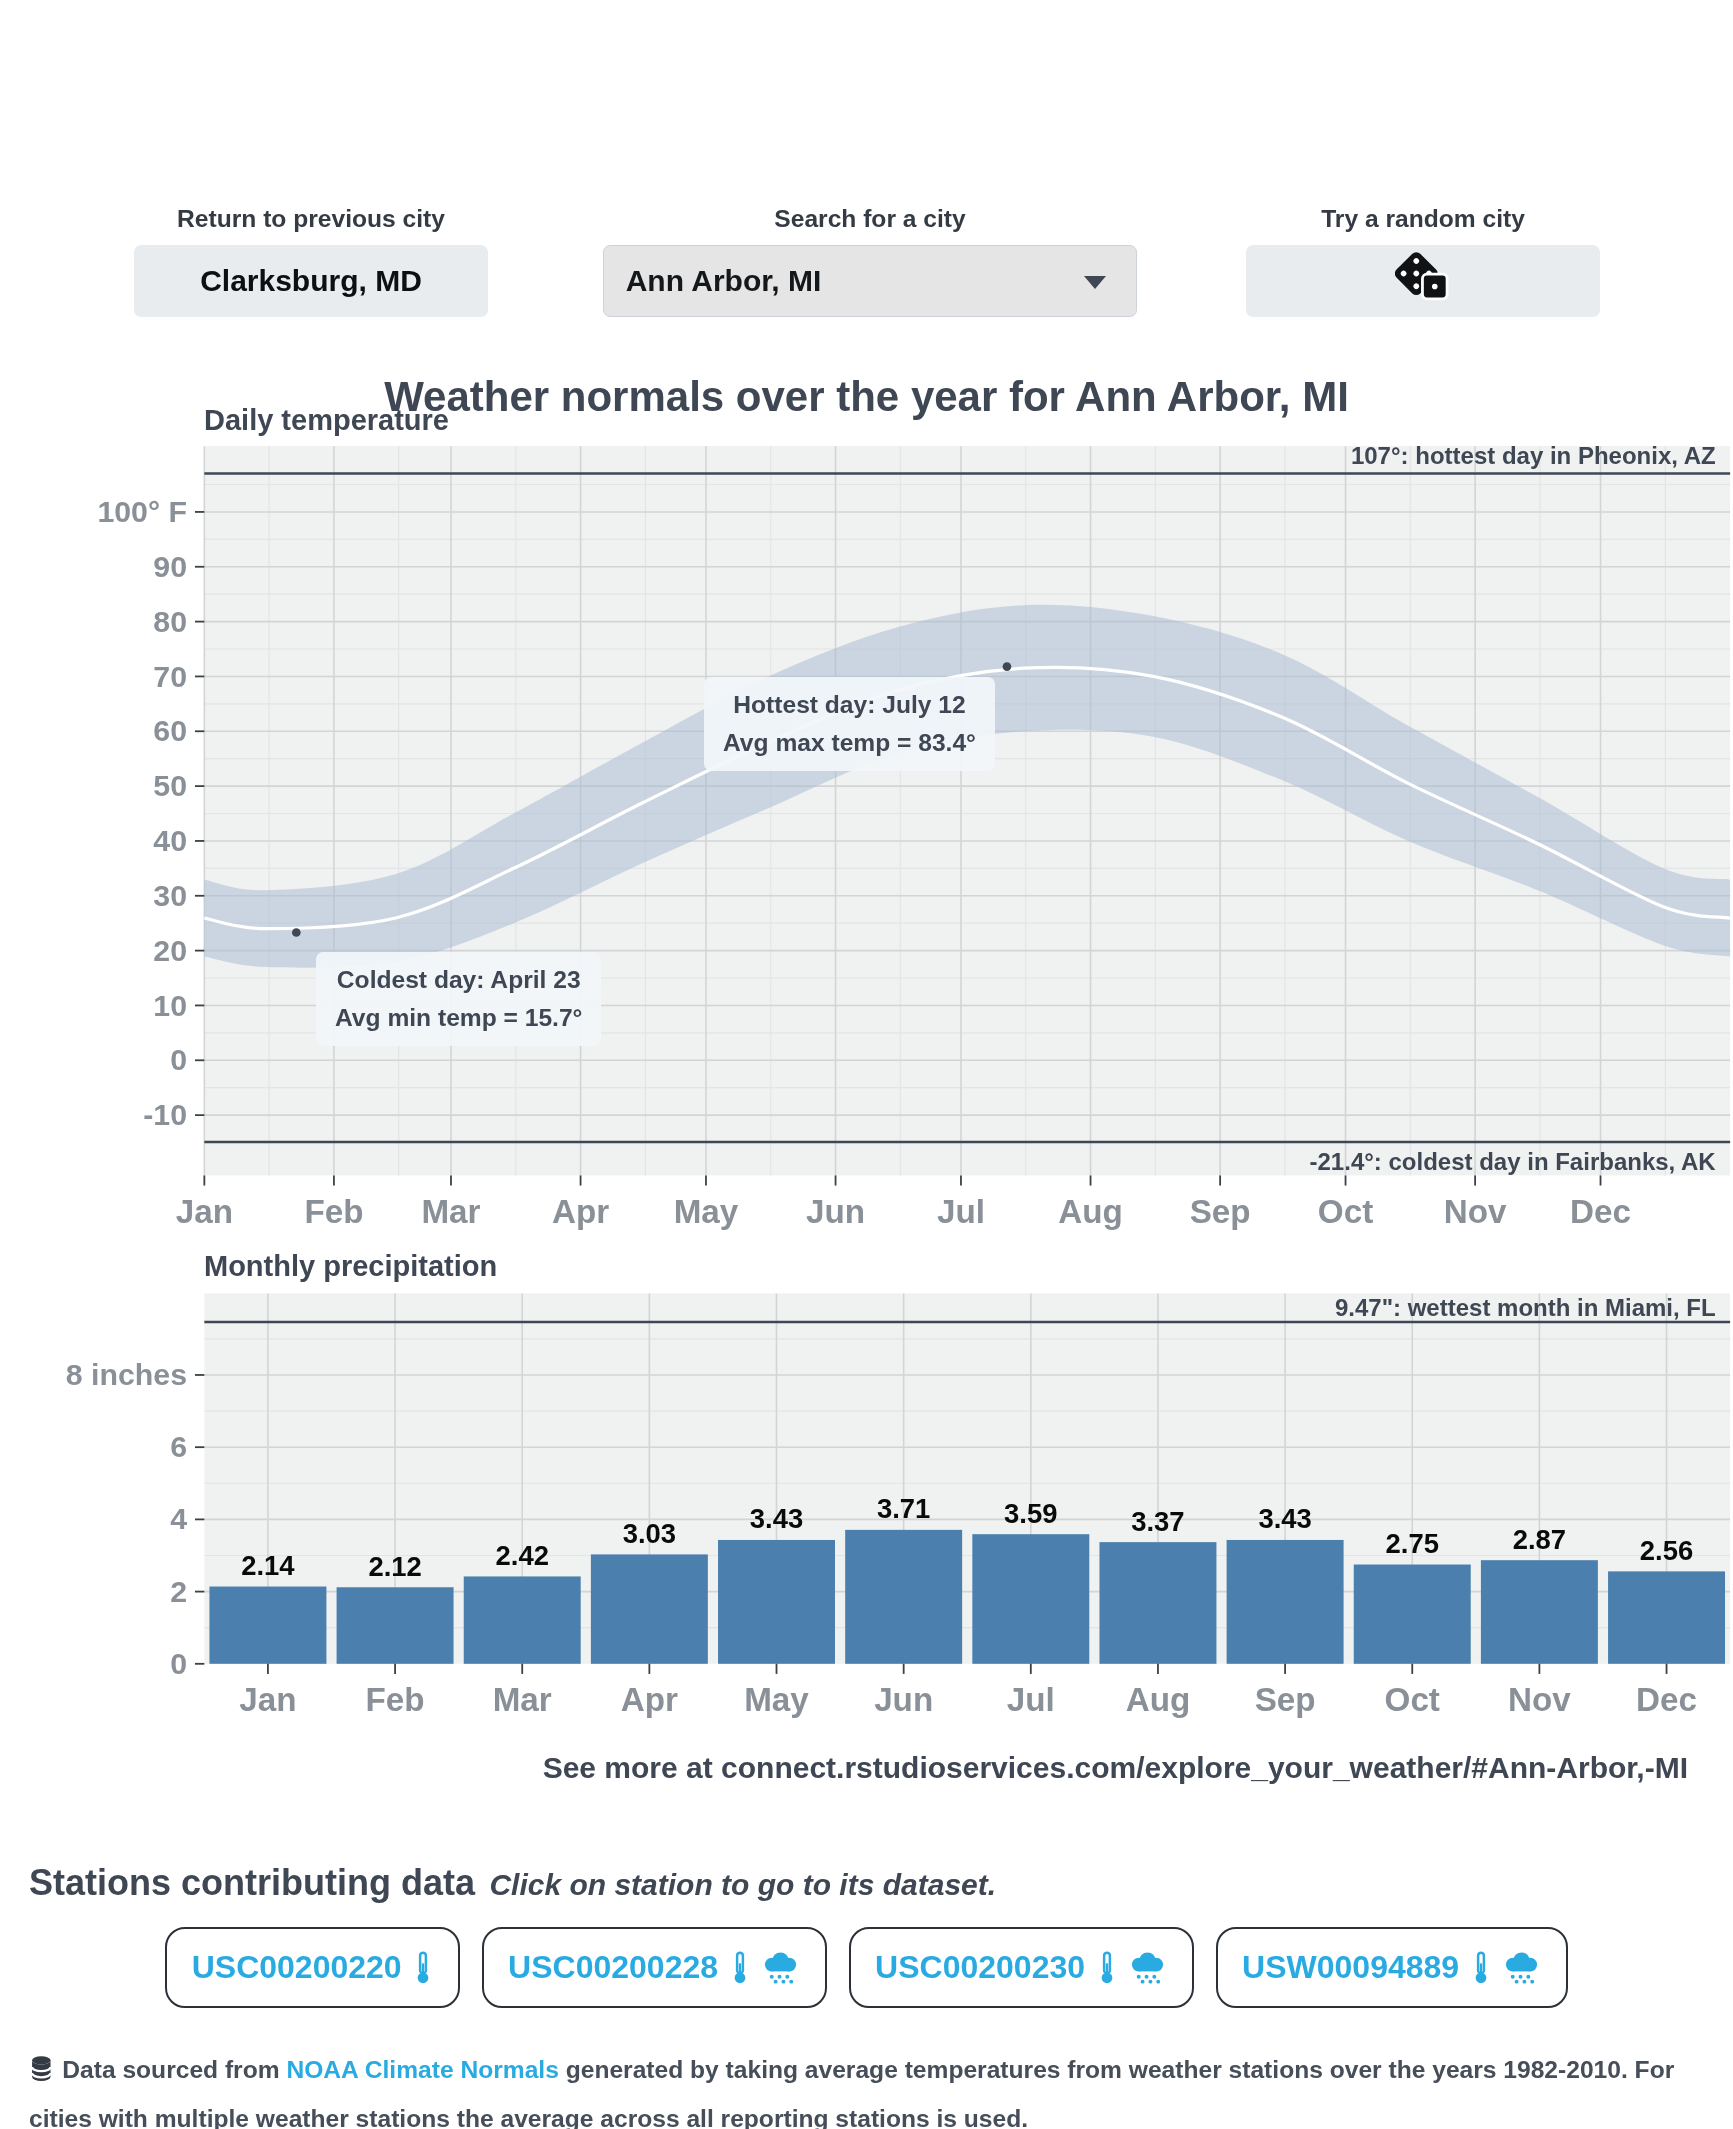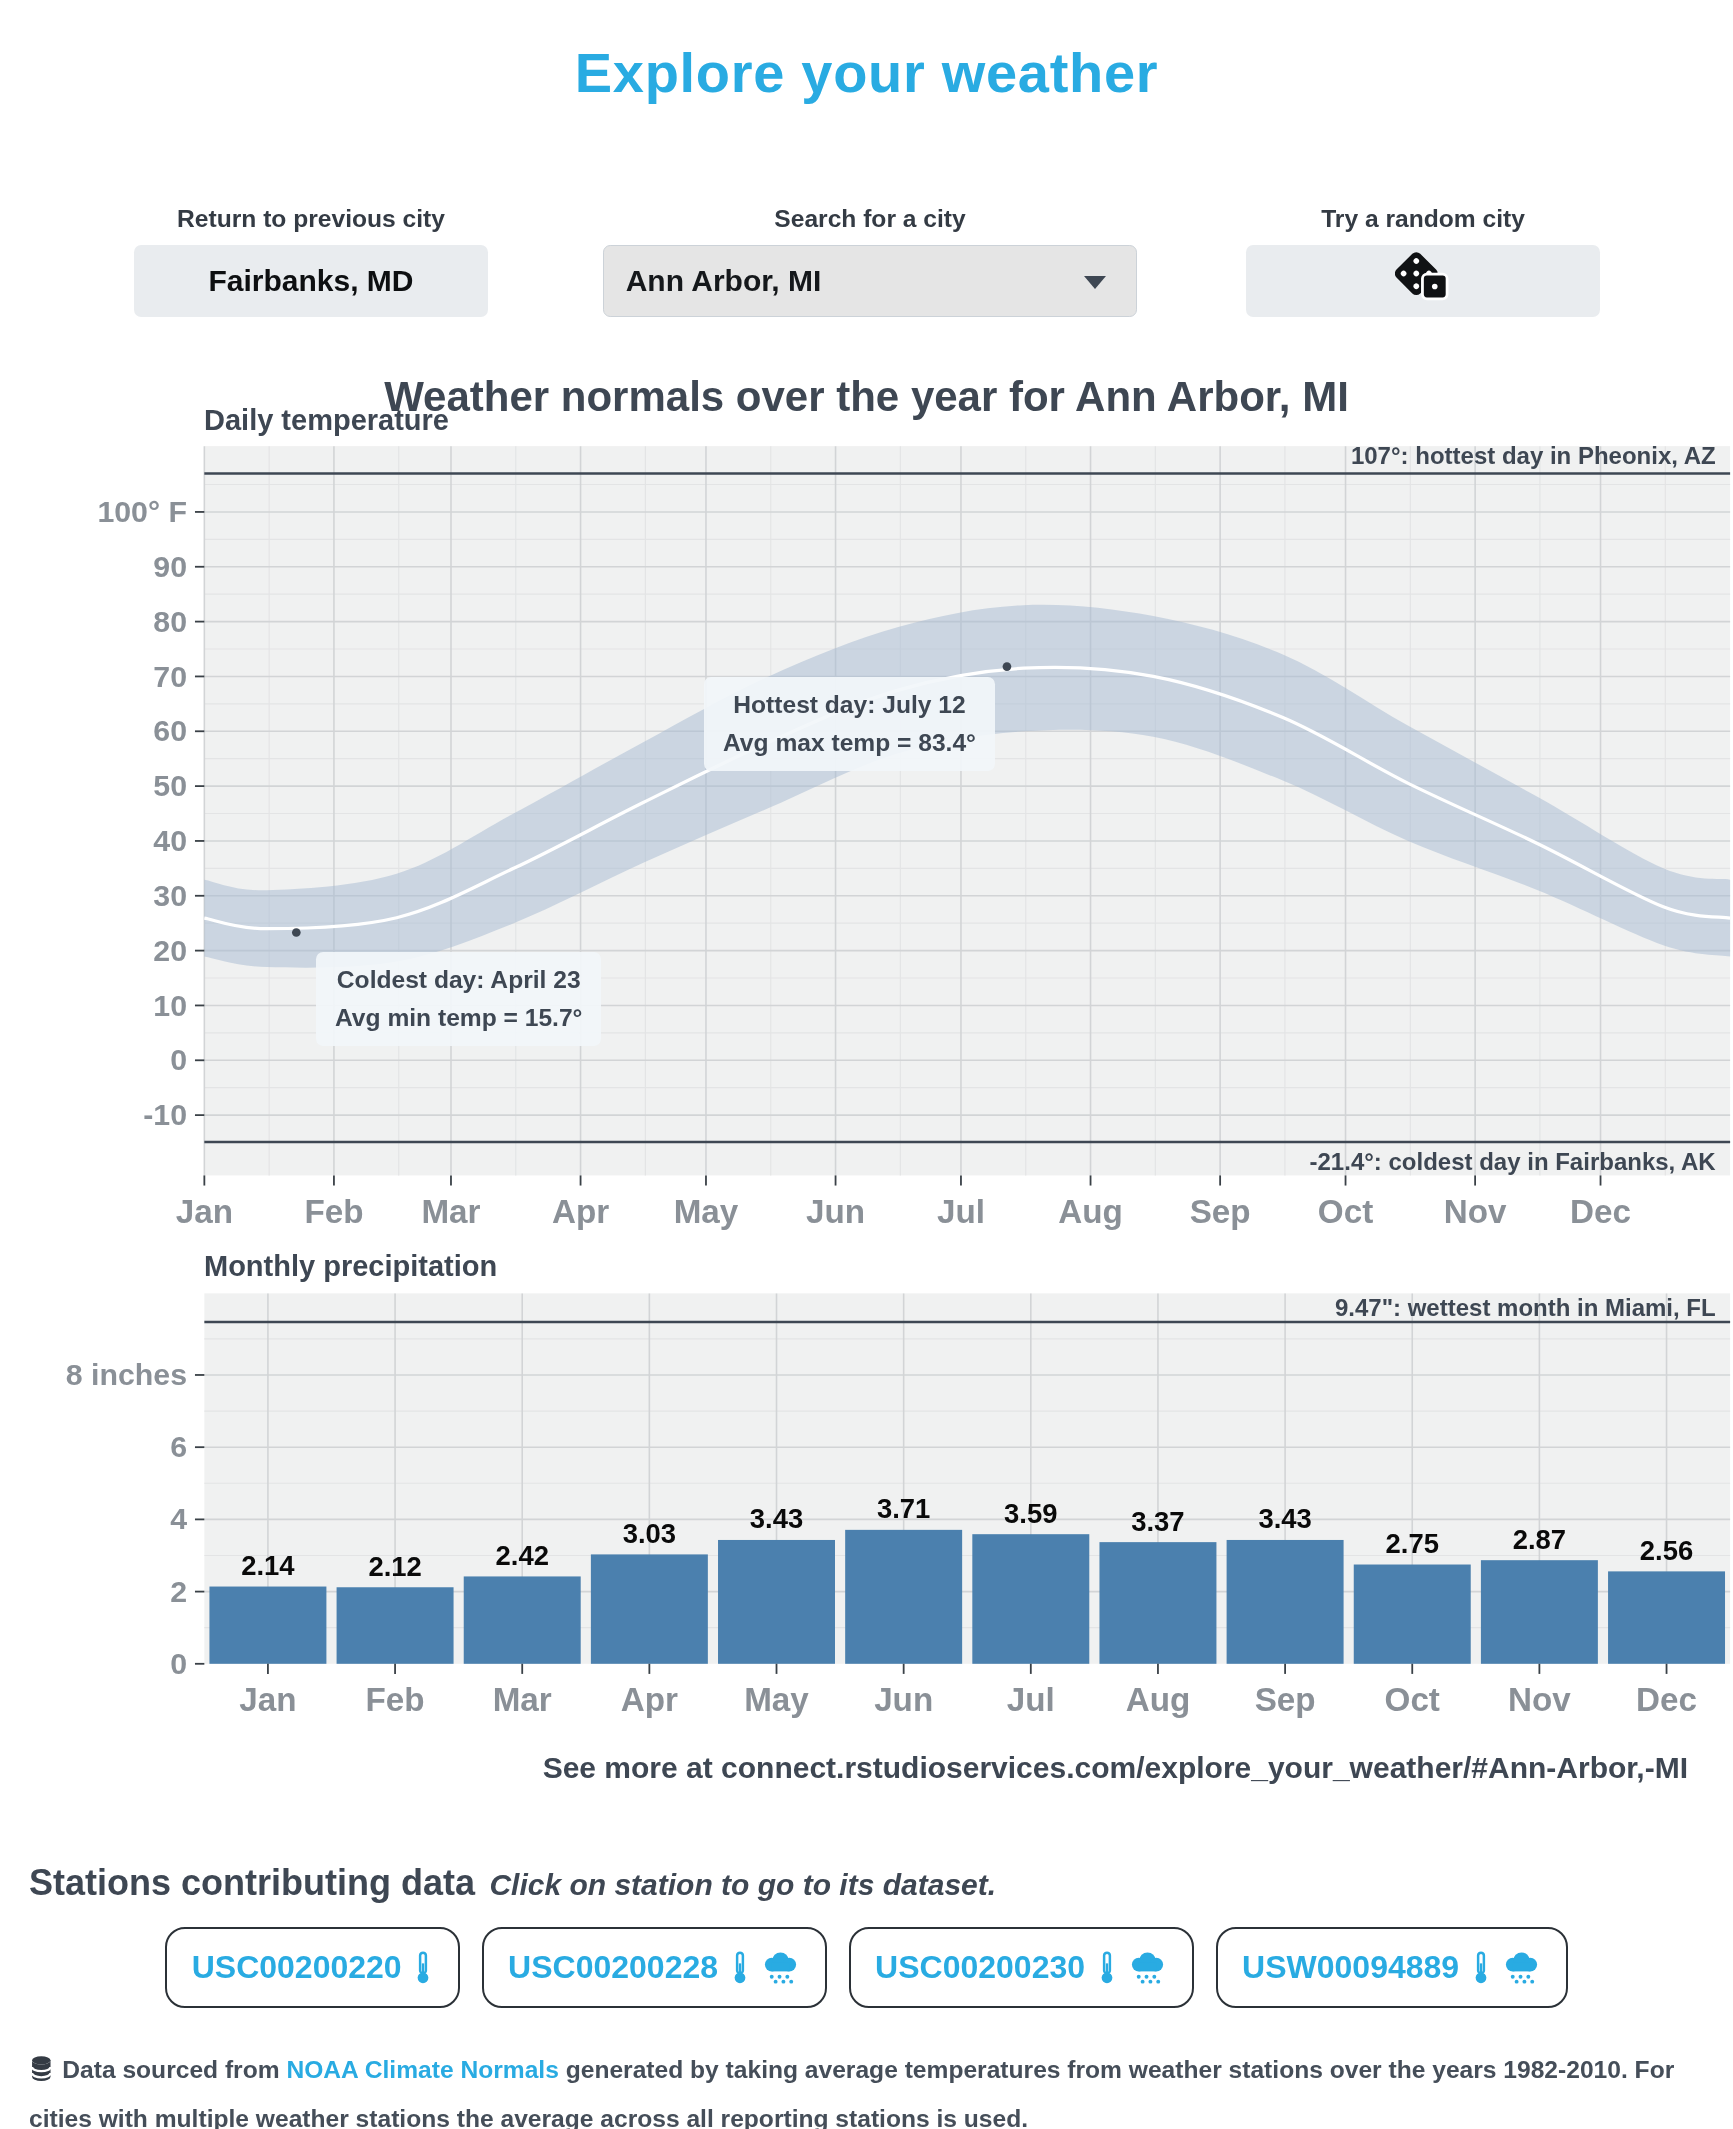--- a/index.html
+++ b/index.html
@@ -62,25 +62,24 @@
   .page-footer{position:absolute;top:2048px;left:29px;width:1683px;
     font-size:24.6px;font-weight:bold;color:#454e59;line-height:1.75;}
   .page-footer a{color:#29abe2;text-decoration:none;font-weight:bold;}
   .db-icon{display:inline-block;vertical-align:-5.8px;margin-right:8.7px;}
 </style>
 </head>
 <body>
 
 <div class="page">
 
-  <h1 class="app-title">Explore your weather</h1>
 
   <div class="control ctl-prev">
     <span class="control-label">Return to previous city</span>
-    <button class="btn">Fairbanks, MD</button>
+    <button class="btn">Clarksburg, MD</button>
   </div>
 
   <div class="control ctl-search">
     <span class="control-label">Search for a city</span>
     <div class="select-box">
       <span>Ann Arbor, MI</span>
       <span class="caret"></span>
     </div>
   </div>
 

